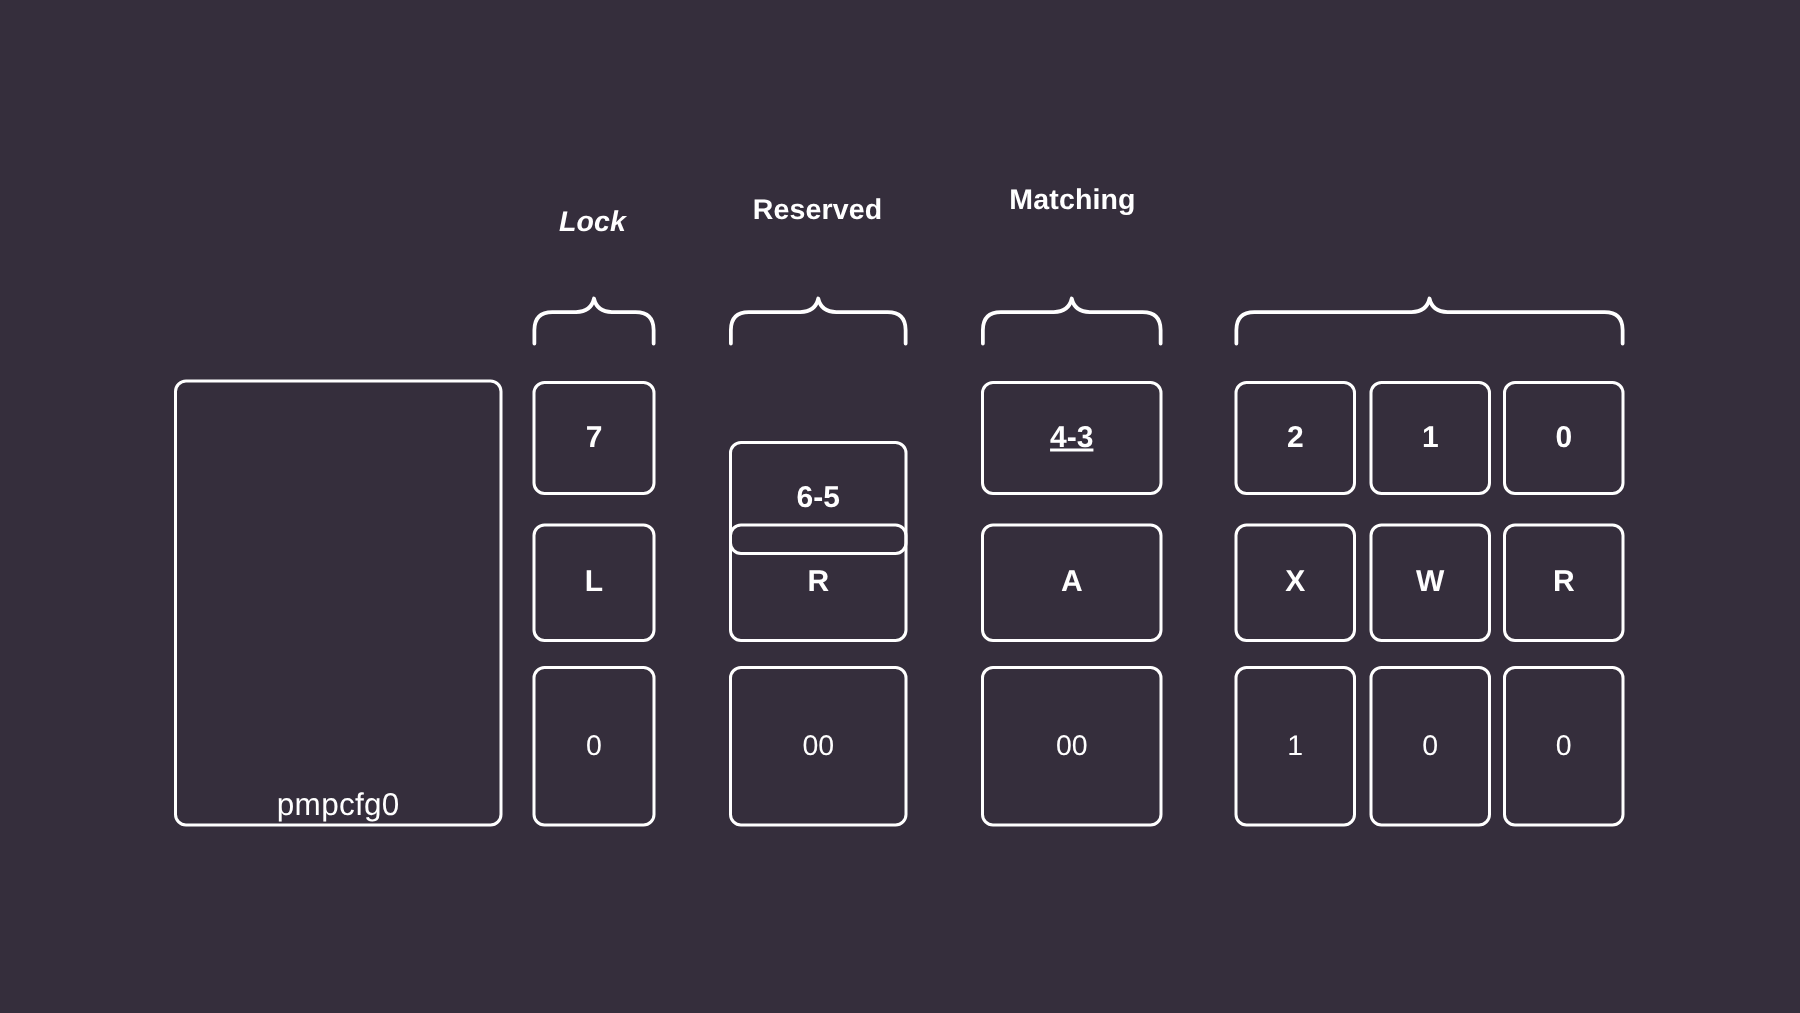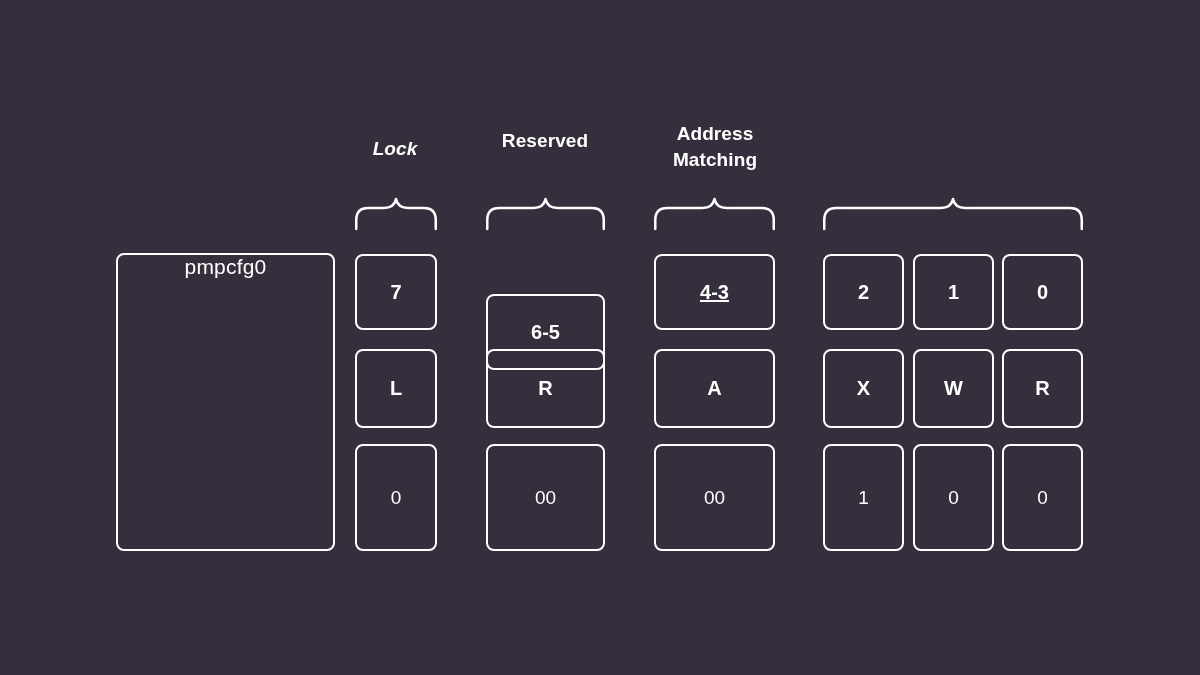--- a/index.html
+++ b/index.html
@@ -9,21 +9,21 @@
     font-family:"Liberation Sans", sans-serif;
     overflow:hidden;
   }
   #stage { position:relative; width:1200px; height:675px; }
 
   .reg-box {
     position:absolute;
     left:116px; top:253px; width:219px; height:298px;
     border:2.5px solid #FFFFFF;
     border-radius:8px;
-    display:flex; align-items:flex-start; justify-content:center;
+    display:flex; align-items:flex-end; justify-content:center;
   }
   .reg-label {
     color:#FFFFFF; font-size:21px; font-weight:400; letter-spacing:0.2px;
   }
 
   .group-label {
     position:absolute;
     color:#FFFFFF;
     font-size:19px;
     font-weight:600;
@@ -53,21 +53,20 @@
 
   <div class="reg-box">
     <span class="reg-label">pmpcfg0</span>
   </div>
 
   <div class="group-label" style="left:335px; top:136px; width:120px;font-style:italic;">Lock</div>
 
   <div class="group-label" style="left:485px; top:128px; width:120px;">Reserved</div>
 
   <div class="group-label" style="left:645px; top:121px; width:140px;">
-    <div>Address</div>
     <div>Matching</div>
   </div>
 
 
   <div class="brace" style="left:355px; top:198px;">
     <svg width="82" height="32" viewBox="0 0 82 32">
       <path d="M 1.25 31 L 1.25 22 Q 1.25 10 13.25 10 L 29 10 Q 39 10 41 1 Q 43 10 53 10 L 68.75 10 Q 80.75 10 80.75 22 L 80.75 31" fill="none" stroke="#FFFFFF" stroke-width="2.5" stroke-linecap="round" stroke-linejoin="round"></path>
     </svg>
   </div>
 

